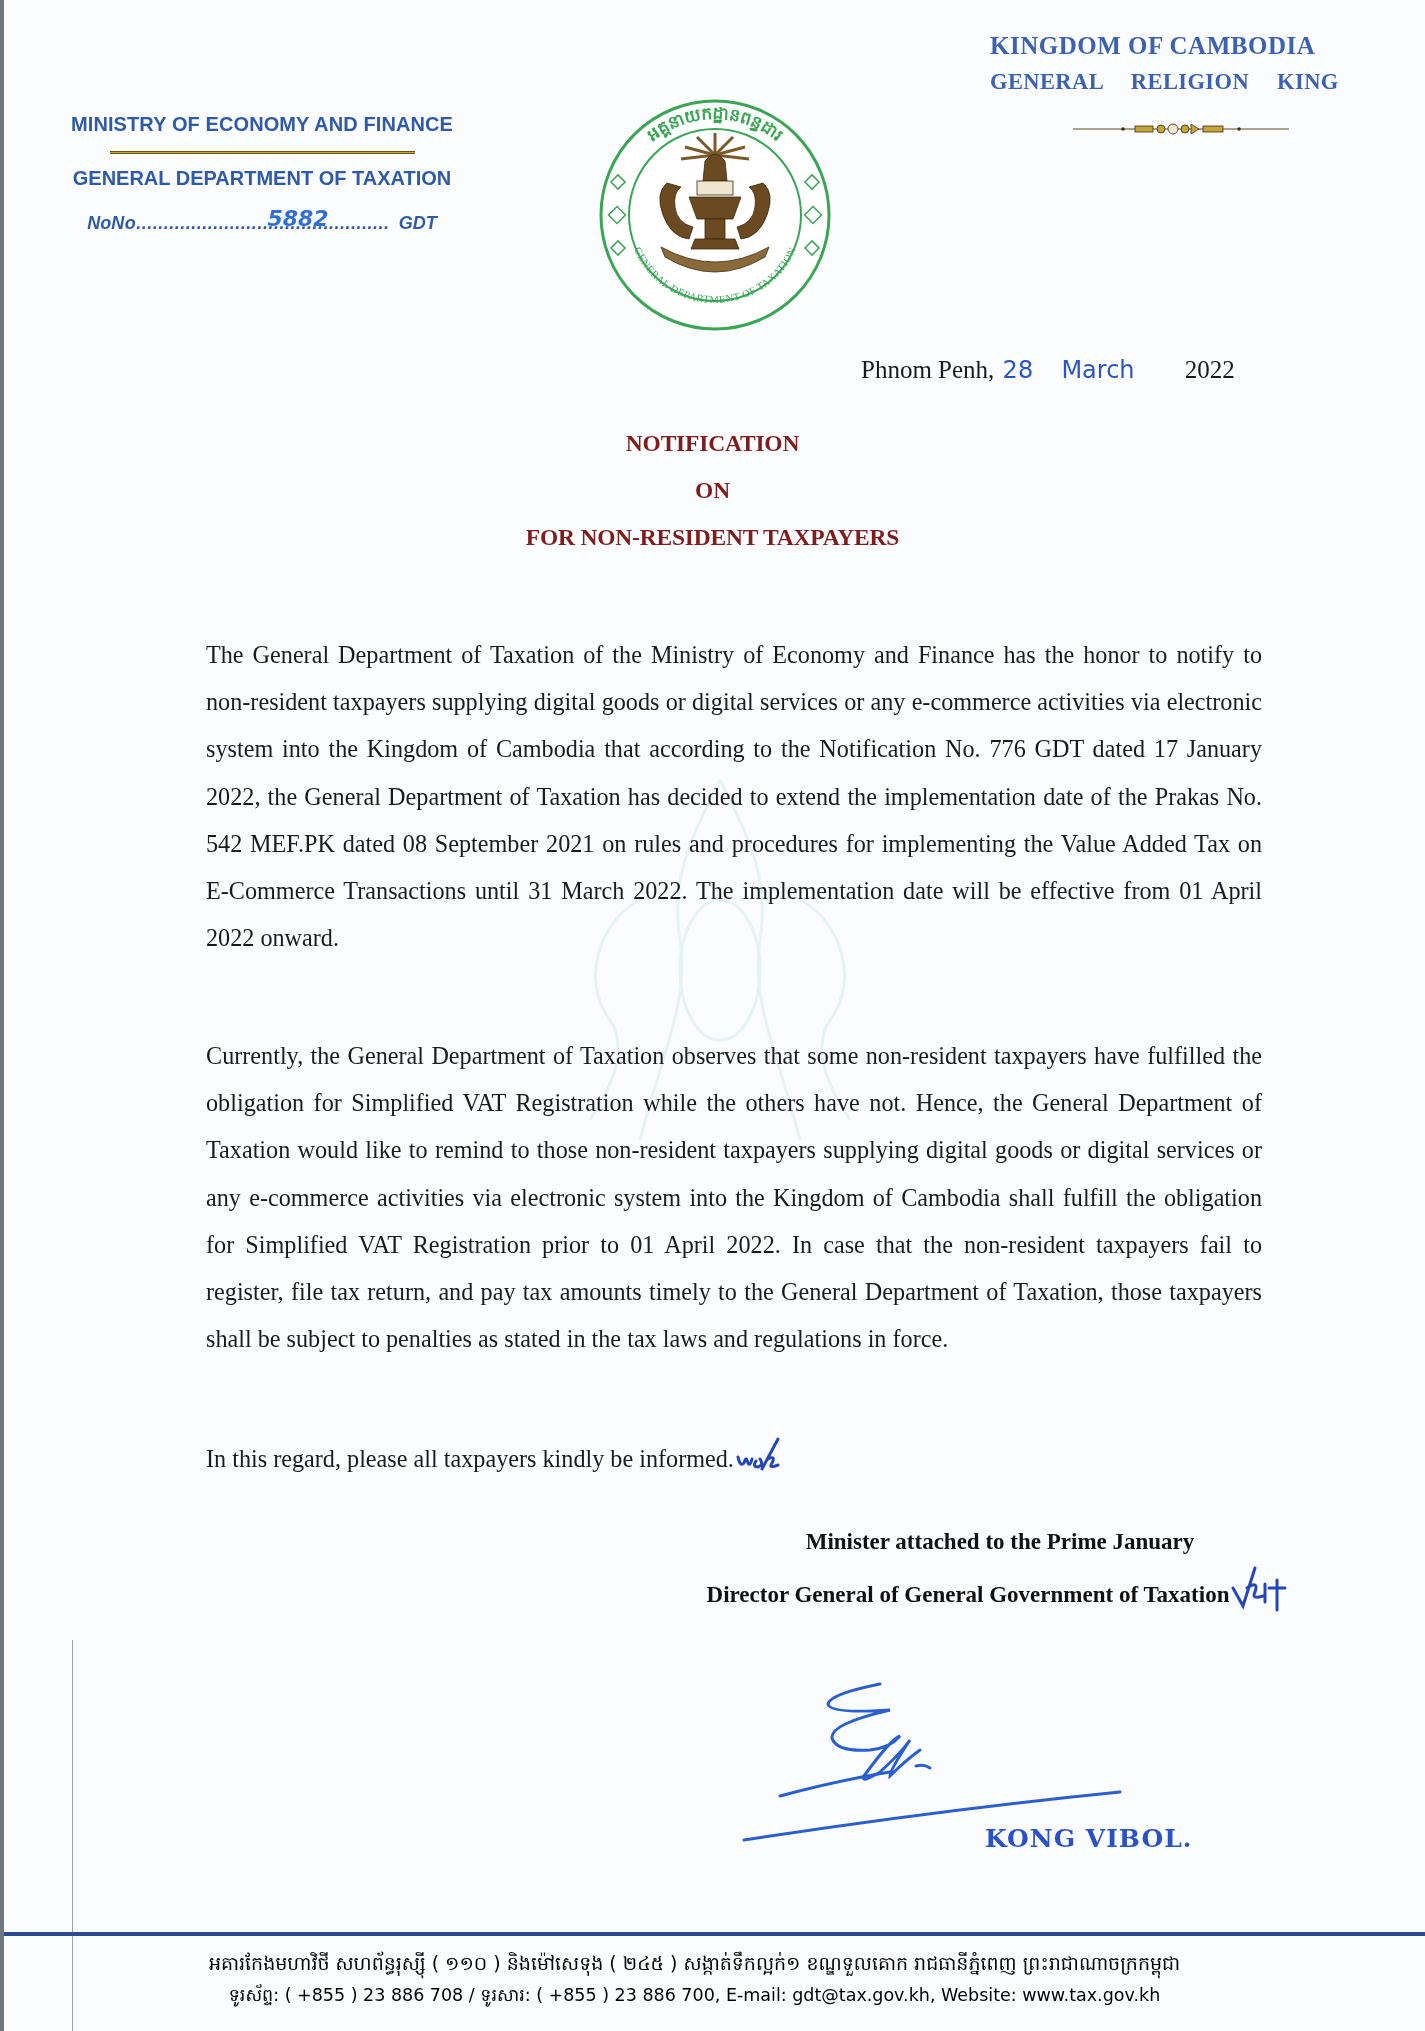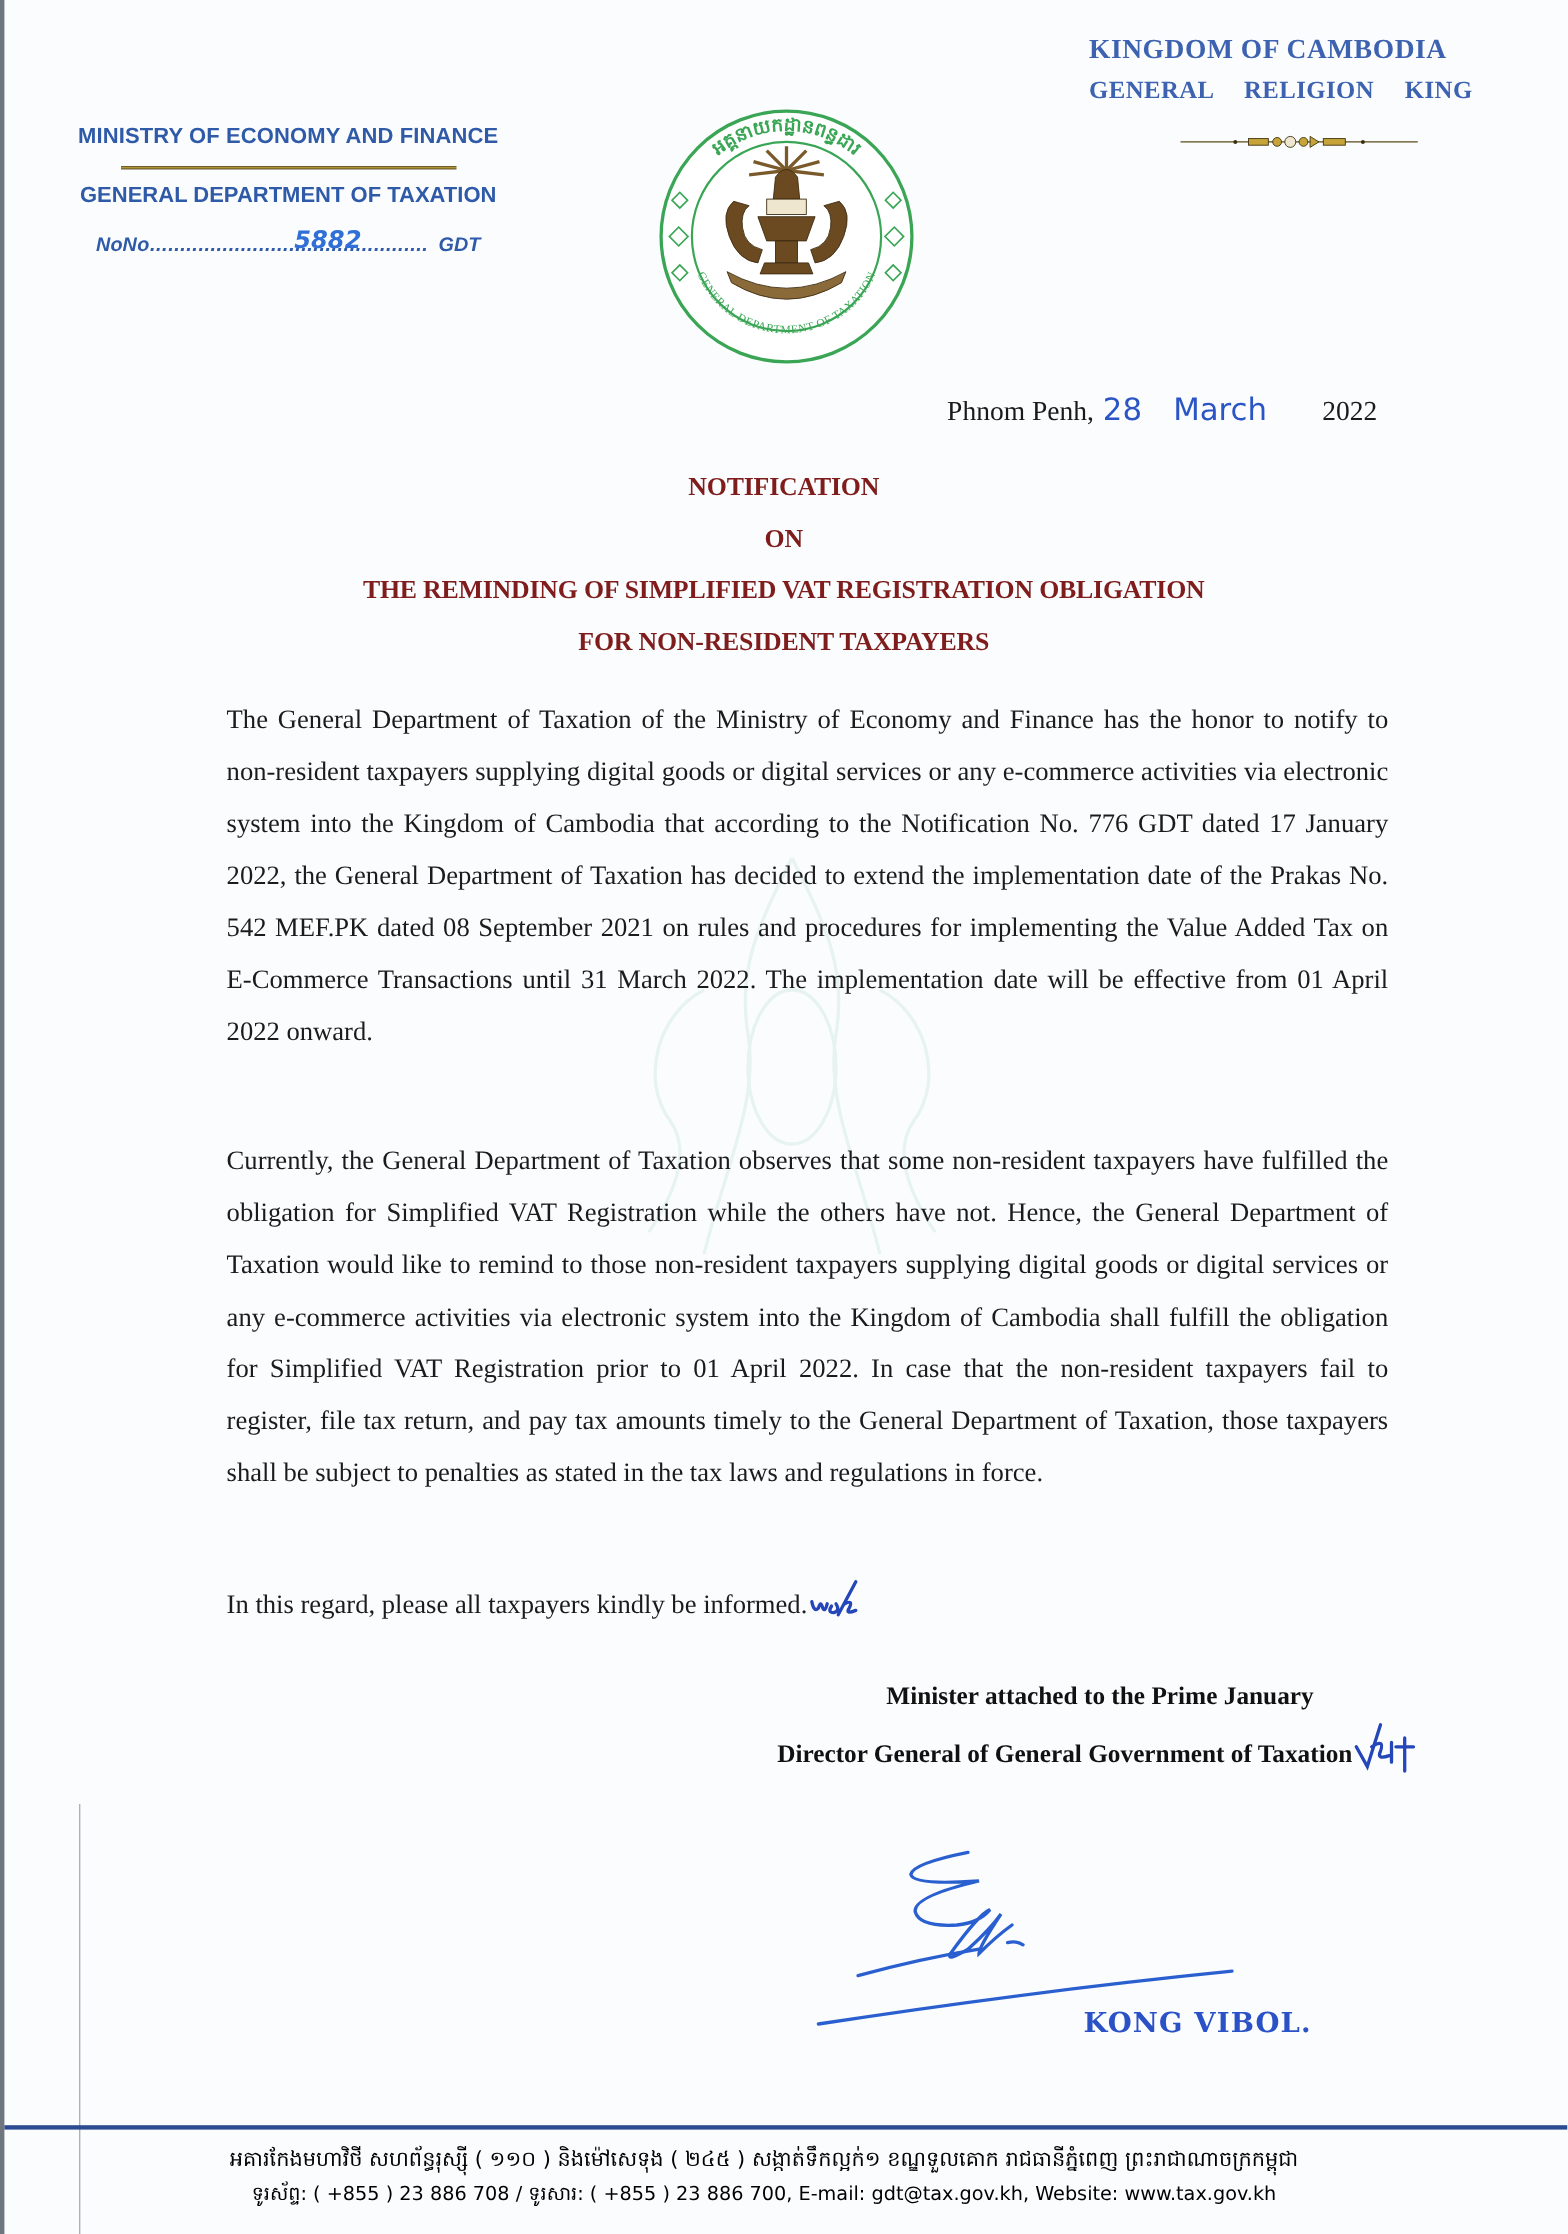--- a/index.html
+++ b/index.html
@@ -24,21 +24,21 @@
 
     .seal { position: absolute; left: 597px; top: 97px; width: 236px; height: 236px; }
 
     .kingdom { position: absolute; left: 990px; top: 32px; width: 380px; font-family: "Liberation Serif", serif;
       font-weight: bold; color: #3d63b0; }
     .kingdom .k1 { font-size: 25px; letter-spacing: 0.5px; }
     .kingdom .k2 { font-size: 22.5px; margin-top: 9px; word-spacing: 22px; letter-spacing: 0.4px; }
     .ornament { position: absolute; left: 1073px; top: 121px; width: 216px; height: 16px; }
 
     .date-line { position: absolute; left: 861px; top: 356px; font-size: 25px; color: #1a1a1a; }
-    .date-line .hand { font-family: "DejaVu Sans", sans-serif; color: #2b55c4; font-size: 28px; }
+    .date-line .hand { font-family: "DejaVu Sans", sans-serif; color: #2b55c4; font-size: 24px; }
     .date-line .hand.day { margin-left: 2px; }
     .date-line .hand.month { margin-left: 22px; margin-right: 44px; }
 
     .title-block { position: absolute; left: 0; width: 1425px; top: 420px; text-align: center;
       font-weight: bold; font-size: 23.5px; line-height: 47px; color: #7f1d1d; letter-spacing: -0.2px; }
 
     .para { position: absolute; left: 206px; width: 1056px; font-size: 24.2px; line-height: 47.2px;
       text-align: justify; color: #1b1b1b; }
     .para1 { top: 631px; }
     .para2 { top: 1032px; }
@@ -148,21 +148,20 @@
 <div class="date-line">
   <span>Phnom Penh,</span>
   <span class="hand day">28</span>
   <span class="hand month">March</span>
   <span>2022</span>
 </div>
 
 <div class="title-block">
   <div>NOTIFICATION</div>
   <div>ON</div>
-  <div>THE REMINDING OF SIMPLIFIED VAT REGISTRATION OBLIGATION</div>
   <div>FOR NON-RESIDENT TAXPAYERS</div>
 </div>
 
 <div class="para para1">The General Department of Taxation of the Ministry of Economy and Finance has the honor to notify to non-resident taxpayers supplying digital goods or digital services or any e-commerce activities via electronic system into the Kingdom of Cambodia that according to the Notification No. 776 GDT dated 17 January 2022, the General Department of Taxation has decided to extend the implementation date of the Prakas No. 542 MEF.PK dated 08 September 2021 on rules and procedures for implementing the Value Added Tax on E-Commerce Transactions until 31 March 2022. The implementation date will be effective from 01 April 2022 onward.</div>
 <div class="para para2">Currently, the General Department of Taxation observes that some non-resident taxpayers have fulfilled the obligation for Simplified VAT Registration while the others have not. Hence, the General Department of Taxation would like to remind to those non-resident taxpayers supplying digital goods or digital services or any e-commerce activities via electronic system into the Kingdom of Cambodia shall fulfill the obligation for Simplified VAT Registration prior to 01 April 2022. In case that the non-resident taxpayers fail to register, file tax return, and pay tax amounts timely to the General Department of Taxation, those taxpayers shall be subject to penalties as stated in the tax laws and regulations in force.</div>
 <div class="para para3">
   <span>In this regard, please all taxpayers kindly be informed.</span><svg width="50" height="36" viewBox="0 0 50 36" style="vertical-align:-6px">
     <path d="M4 20 Q6 30 10 26 Q12 18 14 26 Q16 30 18 22 M22 24 Q18 30 24 30 Q30 28 26 22 M28 32 L44 2 M34 22 Q42 18 38 26 Q34 32 44 28" fill="none" stroke="#2446b8" stroke-width="3" stroke-linecap="round"></path>
   </svg>
 </div>

